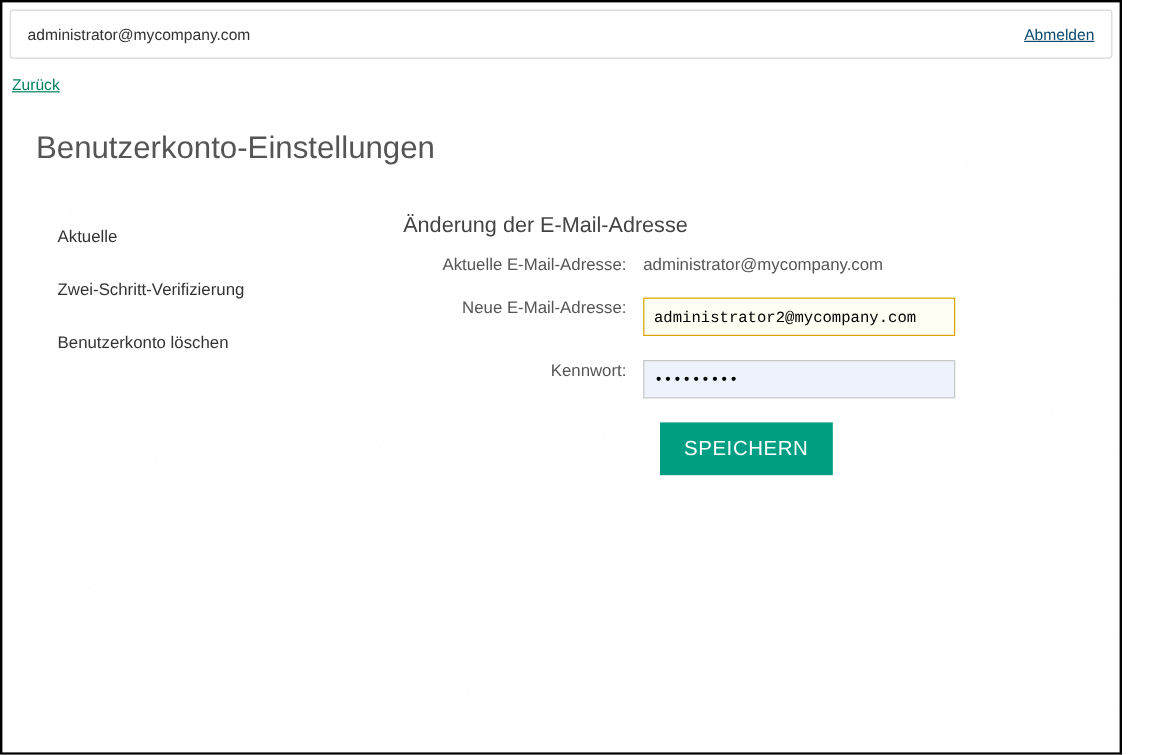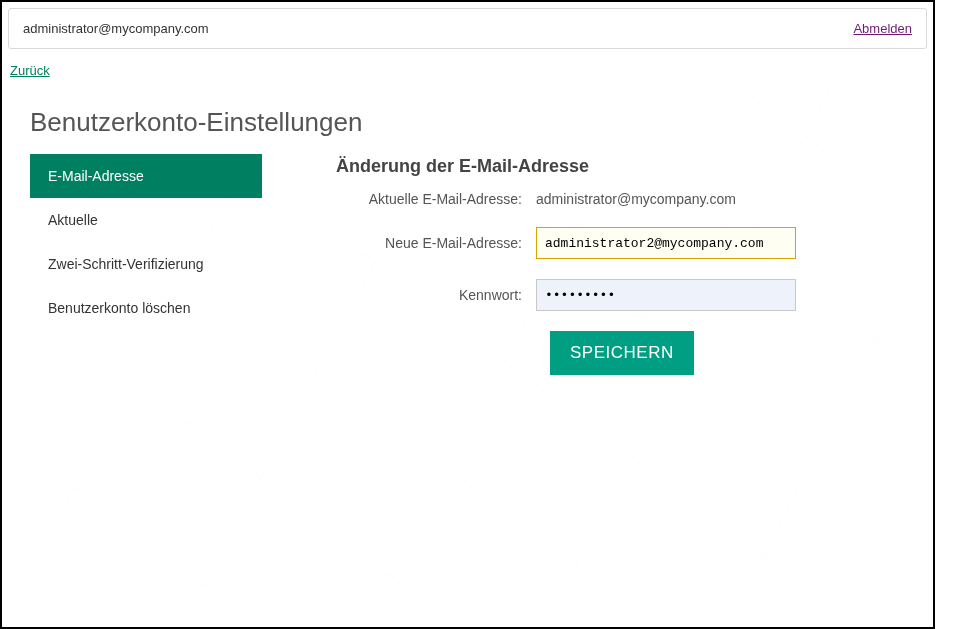--- a/index.html
+++ b/index.html
@@ -5,47 +5,47 @@
   * { box-sizing: border-box; margin: 0; padding: 0; }
   html, body { width: 962px; height: 629px; font-family: Arial, Helvetica, sans-serif; background: #fff; }
   .outer {
     width: 935px; height: 629px; border: 2px solid #000; padding: 6px 6px 12px 6px;
   }
   .topbar {
     border: 1px solid #d9d9d9; border-radius: 3px; padding: 12px 14px;
     display: flex; justify-content: space-between; align-items: center;
     font-size: 13px; color: #333;
   }
-  .topbar .logout { color: #701a75; text-decoration: underline; cursor: pointer; }
+  .topbar .logout { color: #0c4a6e; text-decoration: underline; cursor: pointer; }
   .back {
     margin: 14px 0 0 2px; font-size: 13px; color: #008060; text-decoration: underline; cursor: pointer; display: inline-block; text-align: right;
   }
   .panel {
     margin-top: 4px; border: none; position: relative;
     height: 506px; overflow: hidden;
     background-image:
       linear-gradient(to bottom, rgba(255,255,255,0.88), rgba(255,255,255,0.88)),
       repeating-linear-gradient(37deg, rgba(0,0,0,0.05) 0 1px, transparent 1px 120px),
       repeating-linear-gradient(-62deg, rgba(0,0,0,0.05) 0 1px, transparent 1px 160px),
       repeating-linear-gradient(12deg, rgba(0,0,0,0.04) 0 1px, transparent 1px 200px);
     background-color: #fff;
     padding: 24px 22px 22px 22px;
   }
   .panel h1 {
-    font-size: 26px; font-weight: 400; color: #555; margin-bottom: 16px;
+    font-size: 26px; font-weight: 400; color: #555; margin-bottom: 36px;
   }
   .content { display: flex; }
   .sidebar { width: 232px; flex: 0 0 232px; }
   .tab {
     padding: 14px 18px; font-size: 14px; color: #333; cursor: pointer;
   }
   .tab.active { background: #008060; color: #fff; }
   .main { flex: 1; padding-left: 74px; padding-top: 2px; }
-  .main h2 { font-size: 18px; font-weight: 700; color: #444; margin-bottom: 14px; }
-  .form-row { display: flex; align-items: center; margin-bottom: 20px; }
+  .main h2 { font-size: 18px; font-weight: 400; color: #444; margin-bottom: 14px; }
+  .form-row { display: flex; align-items: flex-start; margin-bottom: 20px; }
   .form-row .label {
     width: 200px; text-align: right; font-size: 14px; color: #555; padding-right: 14px;
   }
   .form-row .value { font-size: 14px; color: #555; }
   .form-row input {
     width: 260px; height: 32px; padding: 4px 8px; font-size: 13px; font-family: Liberation Mono, monospace;
     border: 1px solid #c8c8c8; background: #eef3fb;
   }
   .form-row input.highlight {
     border: 1px solid #d9a400; background: #fffef2;
@@ -68,23 +68,20 @@
   </div>
 
   <a class="back">Zurück</a>
 
   <div class="panel">
     <h1>Benutzerkonto-Einstellungen</h1>
 
     <div class="content">
 
       <div class="sidebar">
-        <div class="tab active">
-          <span>E-Mail-Adresse</span>
-        </div>
         <div class="tab">
           <span>Aktuelle</span>
         </div>
         <div class="tab">
           <span>Zwei-Schritt-Verifizierung</span>
         </div>
         <div class="tab">
           <span>Benutzerkonto löschen</span>
         </div>
       </div>

